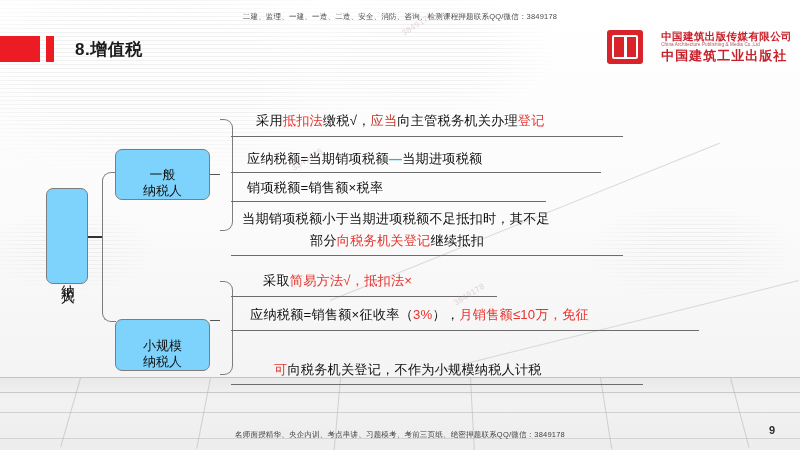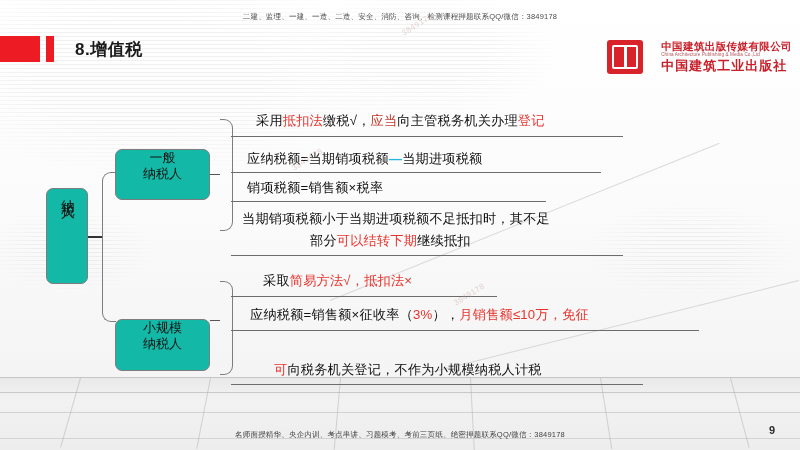--- a/index.html
+++ b/index.html
@@ -44,38 +44,38 @@
   .hdr-note{
     position:absolute;left:0;top:12px;width:800px;text-align:center;
     font-size:7.5px;color:#4a4a4a;letter-spacing:.2px;
   }
   .red-block-a{position:absolute;left:0;top:36px;width:40px;height:26px;background:#ec1b24;}
   .red-block-b{position:absolute;left:46px;top:36px;width:8px;height:26px;background:#ec1b24;}
   .slide-title{
     position:absolute;left:75px;top:38px;
     font-size:17px;font-weight:bold;color:#1a1a1a;letter-spacing:.5px;
   }
-  .logo{position:absolute;right:8px;top:40px;display:flex;align-items:center;gap:18px;}
+  .logo{position:absolute;right:8px;top:30px;display:flex;align-items:center;gap:18px;}
   .logo-mark{width:36px;height:34px;background:#d8232a;border-radius:3px;position:relative;flex:none;}
   .logo-mark:before{
     content:"";position:absolute;left:5px;top:5px;width:26px;height:24px;
     border:2.5px solid #fff;border-radius:2px;box-sizing:border-box;
   }
   .logo-mark:after{
     content:"";position:absolute;left:17px;top:5px;width:2.5px;height:24px;background:#fff;
   }
   .logo-txt{display:flex;flex-direction:column;line-height:1.05;}
   .logo-cn1{font-size:10.5px;color:#c8202a;font-weight:bold;letter-spacing:.4px;}
   .logo-en{font-size:4.6px;color:#b0545a;letter-spacing:.1px;margin:1px 0 1px;}
   .logo-cn2{font-size:13px;color:#c8202a;font-weight:bold;letter-spacing:1px;}
 
   
   .node{
-    position:absolute;border:1px solid #7d7d7d;border-radius:7px;background:#14b8a6;
-    display:flex;align-items:flex-start;justify-content:center;text-align:center;
+    position:absolute;border:1px solid #7d7d7d;border-radius:7px;background:#7dd3fc;
+    display:flex;align-items:flex-end;justify-content:center;text-align:center;
     color:#111;font-size:13px;line-height:1.25;box-sizing:border-box;font-family:Liberation Serif, serif;
   }
   #node-root{left:46px;top:188px;width:42px;height:96px;font-size:13.5px;letter-spacing:1px;}
   #node-root .vtxt{writing-mode:vertical-rl;text-orientation:upright;letter-spacing:3px;}
   #node-general{left:115px;top:149px;width:95px;height:51px;}
   #node-small{left:115px;top:295px;width:95px;height:52px;margin-top:24px;}
   .brace{position:absolute;border:1px solid #7d7d7d;box-sizing:border-box;background:transparent;}
   .brace-left{border-right:none;border-radius:9px 0 0 9px;}
 
   .stub{position:absolute;height:1px;background:#555;}
@@ -176,21 +176,21 @@
 
   <div class="row" style="left:247px;top:179px;">
     <span>销项税额=销售额×税率</span>
   </div>
   <div class="rule" style="left:231px;top:201px;width:315px;"></div>
 
   <div class="row" style="left:242px;top:210px;">
     <span>当期销项税额小于当期进项税额不足抵扣时，其不足</span>
   </div>
   <div class="row" style="left:310px;top:232px;">
-    <span>部分</span><span class="rd">可以结转下期</span><span>继续抵扣</span>
+    <span>部分</span><span class="rd">向税务机关登记</span><span>继续抵扣</span>
   </div>
   <div class="rule" style="left:231px;top:255px;width:392px;"></div>
 
   <div class="row" style="left:263px;top:272px;">
     <span>采取</span><span class="rd">简易方法√，抵扣法×</span>
   </div>
   <div class="rule" style="left:231px;top:296px;width:266px;"></div>
 
   <div class="row" style="left:250px;top:306px;">
     <span>应纳税额=销售额×征收率（</span><span class="rd">3%</span><span>），</span><span class="rd">月销售额≤10万，免征</span>

